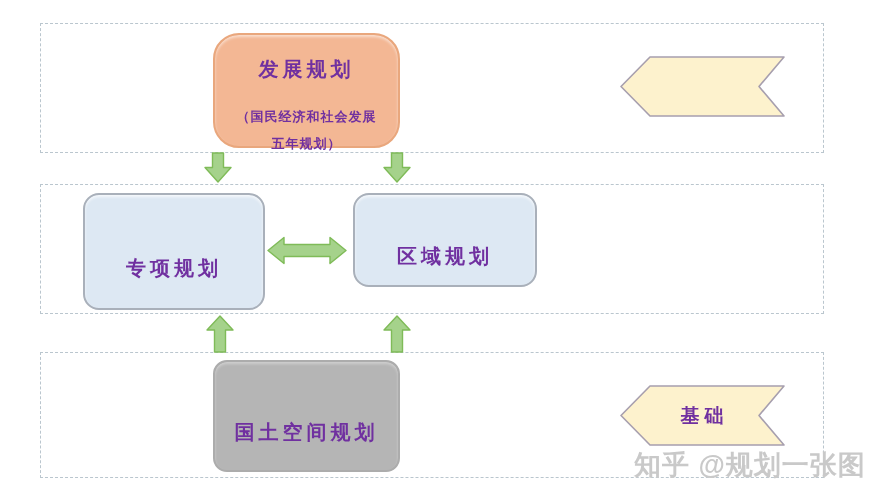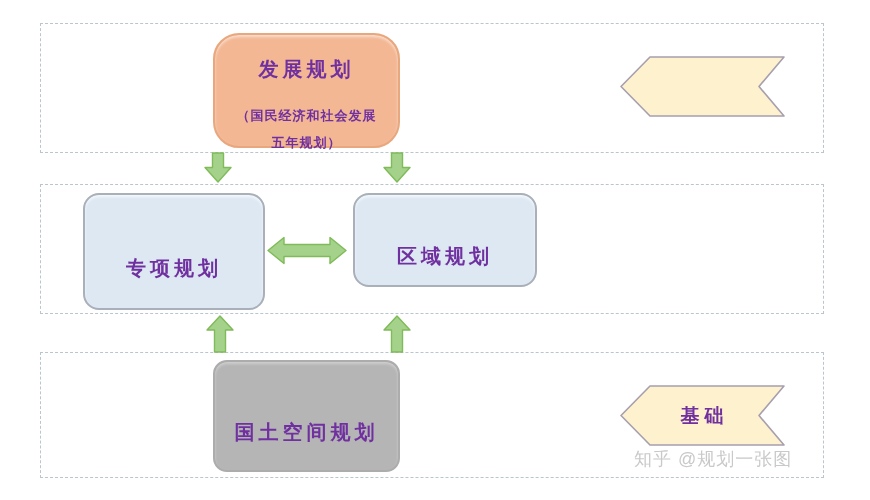--- a/index.html
+++ b/index.html
@@ -45,21 +45,20 @@
     background: var(--development-fill, #f3b794);
     border: 2px solid var(--development-border, #e9a77d);
     border-radius: 26px;
     box-shadow: inset 0 2px 3px rgba(255,255,255,0.55);
   }
   .node-development .node-subtitle {
     font-size: 13px;
     letter-spacing: 1px;
     margin-top: 21px;
     line-height: 2.05;
-    font-family: Liberation Mono, monospace;
   }
   .node-special, .node-regional {
     background: var(--plan-blue-fill, #dde8f3);
     border: 2px solid var(--plan-blue-border, #a9b0ba);
     border-radius: 16px;
     box-shadow: inset 0 2px 3px rgba(255,255,255,0.7);
   }
   .node-special  { left: 83px;  top: 193px; width: 182px; height: 117px; }
   .node-regional { left: 353px; top: 193px; width: 184px; height: 94px; }
   .node-territorial {
@@ -100,22 +99,22 @@
     letter-spacing: 5px;
   }
   .banner-lead       { top: 56px; }
   .banner-support    { top: 218px; }
   .banner-foundation { top: 385px; }
 
   .watermark {
     position: absolute;
     left: 634px; top: 447px;
     color: var(--watermark-gray, #c9c9c9);
-    font-size: 18px;
-    font-weight: normal;
+    font-size: 27px;
+    font-weight: bold;
     letter-spacing: 1px;
     white-space: nowrap;
   }
 </style>
 </head>
 <body>
 
 <div class="stage">
 
   <div class="band band-top"></div>

